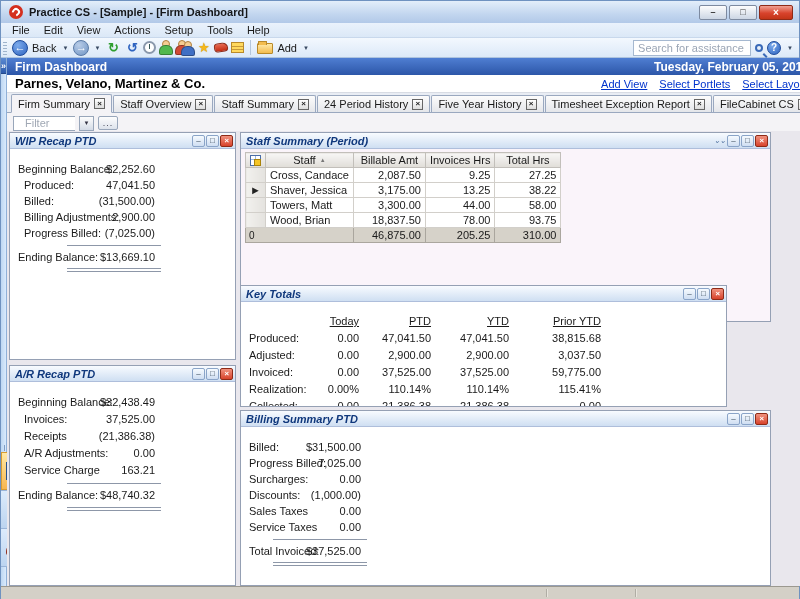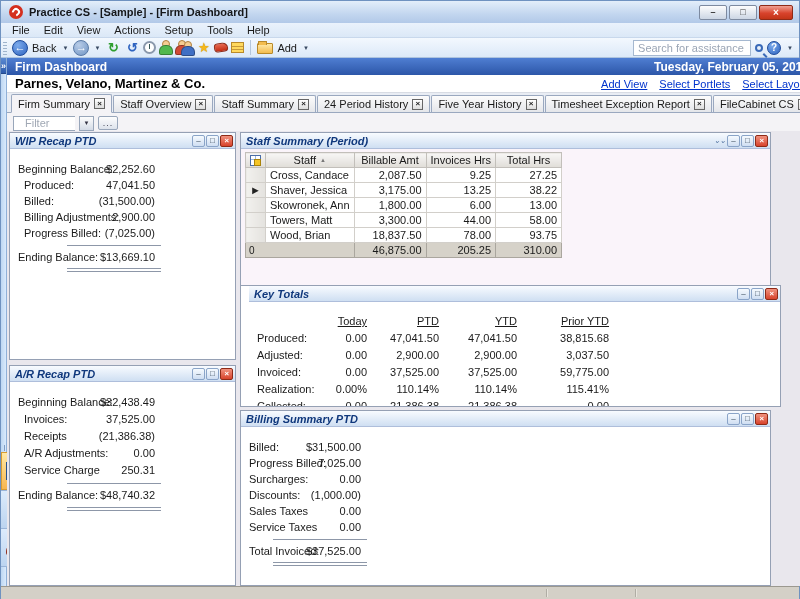--- a/index.html
+++ b/index.html
@@ -359,21 +359,21 @@
             <div class="vrow">
                 <span class="lab ind">Receipts</span>
                 <span class="val">(21,386.38)</span>
               </div>
             <div class="vrow">
                 <span class="lab ind">A/R Adjustments:</span>
                 <span class="val">0.00</span>
               </div>
             <div class="vrow">
                 <span class="lab ind">Service Charge</span>
-                <span class="val">250.31</span>
+                <span class="val">163.21</span>
               </div>
             <div class="sep"></div>
             <div class="vrow">
                 <span class="lab">Ending Balance:</span>
                 <span class="val">$48,740.32</span>
               </div>
             <div class="dsep"></div>
           </div>
         </div>
 
@@ -415,27 +415,20 @@
               </tr>
               <tr>
                 <td class="selcell">►</td>
                 <td class="name">Shaver, Jessica</td>
                 <td class="num">3,175.00</td>
                 <td class="num">13.25</td>
                 <td class="num">38.22</td>
               </tr>
               <tr>
                 <td class="selcell"></td>
-                <td class="name">Skowronek, Ann</td>
-                <td class="num">1,800.00</td>
-                <td class="num">6.00</td>
-                <td class="num">13.00</td>
-              </tr>
-              <tr>
-                <td class="selcell"></td>
                 <td class="name">Towers, Matt</td>
                 <td class="num">3,300.00</td>
                 <td class="num">44.00</td>
                 <td class="num">58.00</td>
               </tr>
               <tr>
                 <td class="selcell"></td>
                 <td class="name">Wood, Brian</td>
                 <td class="num">18,837.50</td>
                 <td class="num">78.00</td>
@@ -445,21 +438,21 @@
                 <td class="tlabel" colspan="2">0</td>
                 <td class="tnum">46,875.00</td>
                 <td class="tnum">205.25</td>
                 <td class="tnum">310.00</td>
               </tr>
             </tbody>
               </table>
           </div>
         </div>
 
-        <div class="panel" style="left:233px; top:154px; width:541px; height:122px;padding-left:8px;">
+        <div class="panel" style="left:233px; top:154px; width:487px; height:122px;">
           <div class="panel-header">
             <span class="panel-title">Key Totals</span>
             <div class="pbtns">
               <div class="pbtn">–</div>
               <div class="pbtn">□</div>
               <div class="pbtn close">×</div>
             </div>
           </div>
           <div class="panel-content key-content">
             <div class="krow khead">

